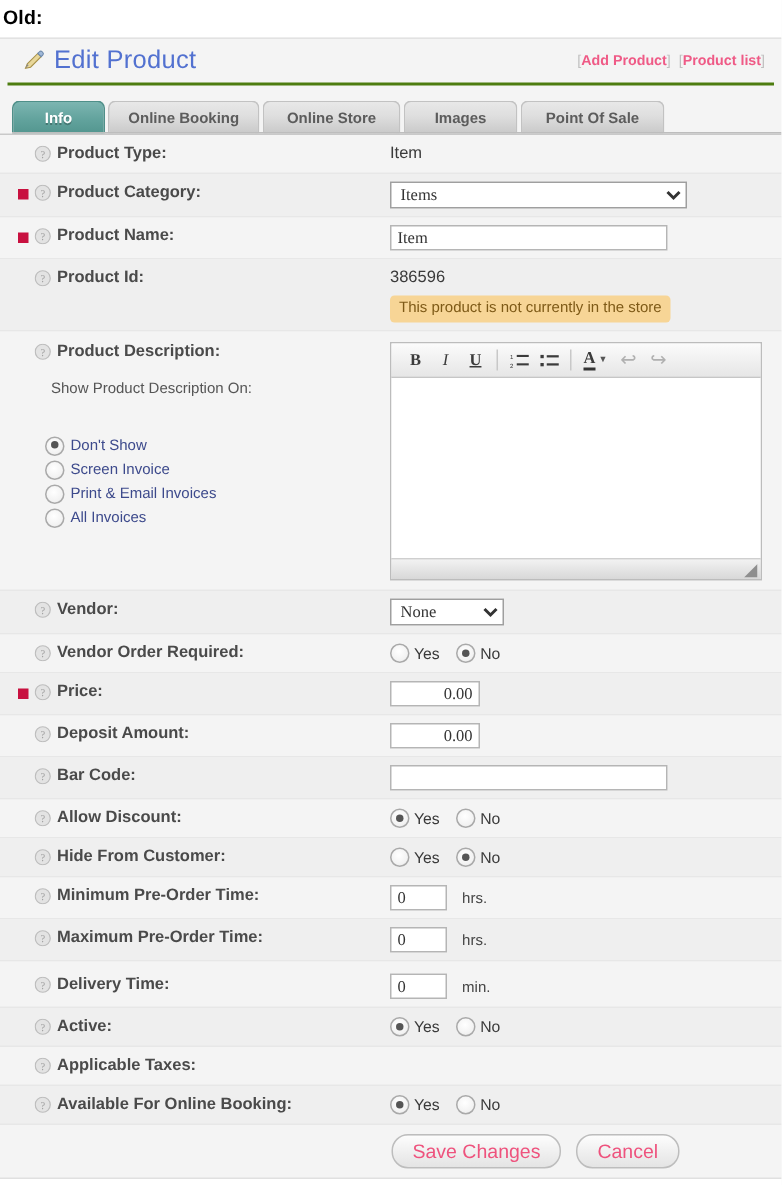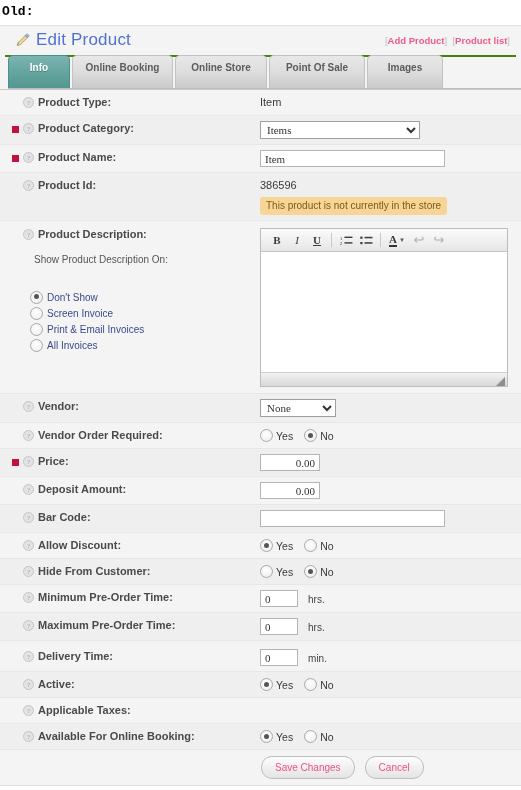--- a/index.html
+++ b/index.html
@@ -15,21 +15,20 @@
     color: #333;
     overflow: hidden;
   }
 
   .old-label {
     font-size: 13px;
     font-weight: bold;
     color: #000;
     padding: 4px 0 6px 2px;
     letter-spacing: 0.1px;
-    font-family: Liberation Mono, monospace;
   }
 
   .panel {
     position: relative;
     width: 521px;
     background: #f4f4f4;
     border-top: 1px solid #e2e2e2;
   }
 
   
@@ -80,21 +79,21 @@
   
   .tabs {
     position: relative;
     height: 26px;
     margin: 6px 0 0 8px;
     display: flex;
     align-items: flex-end;
     gap: 2px;
   }
   .tab {
-    height: 34px;
+    height: 22px;
     line-height: 23px;
     padding: 0 14px;
     font-size: 10px;
     font-weight: bold;
     color: #5c5c5c;
     background: linear-gradient(to bottom, #e8e8e8 0%, #dedede 45%, #c9c9c9 100%);
     border: 1px solid #c2c2c2;
     border-bottom: none;
     border-radius: 5px 5px 0 0;
     text-align: center;
@@ -201,21 +200,21 @@
     font-family: "Liberation Serif", serif;
     font-size: 11px;
     color: #333;
     height: 18px;
     border: 1px solid #9f9f9f;
     background: #fff;
     box-sizing: border-box;
     padding: 0 2px;
     outline: none;
   }
-  .sel-category { width: 160px; }
+  .sel-category { width: 198px; }
   .sel-vendor { width: 76px; }
 
   .notice {
     display: inline-block;
     background: #f7d596;
     color: #7e5a17;
     font-size: 10px;
     padding: 3px 6px;
     border-radius: 3px;
     margin-top: 4px;
@@ -350,21 +349,21 @@
     height: 36px;
     background: #f4f4f4;
     border-bottom: 1px solid #e0e0e0;
     display: flex;
     align-items: center;
     padding-left: 261px;
     gap: 10px;
     box-sizing: border-box;
   }
   .btn {
-    font-size: 10px;
+    font-size: 13px;
     font-weight: normal;
     color: #ee527d;
     background: linear-gradient(to bottom, #fdfdfd 0%, #f0f0f0 50%, #e4e4e4 100%);
     border: 1px solid #bdbdbd;
     border-radius: 11px;
     padding: 4px 13px;
     cursor: pointer;
     line-height: 13px;
     font-family: "Liberation Sans", sans-serif;
   }
@@ -394,22 +393,22 @@
     <div class="hdr-links">
       <span class="brk">[</span><span class="lk">Add Product</span><span class="brk">]</span>
       &nbsp;<span class="brk">[</span><span class="lk">Product list</span><span class="brk">]</span>
     </div>
   </div>
 
   <div class="tabs">
     <div class="tab active" style="width:62px;padding:0;">Info</div>
     <div class="tab" style="width:101px;padding:0;">Online Booking</div>
     <div class="tab" style="width:92px;padding:0;">Online Store</div>
+    <div class="tab" style="width:76px;padding:0;">Images</div>
     <div class="tab" style="width:96px;padding:0;">Point Of Sale</div>
-    <div class="tab" style="width:76px;padding:0;">Images</div>
     <div class="tabs-underline"></div>
   </div>
 
   <div class="form">
 
     <div class="row">
       <div class="cell-label">
         <span class="req hidden"></span>
         <span class="help-icon">
           <svg width="11" height="11" viewBox="0 0 11 11">

